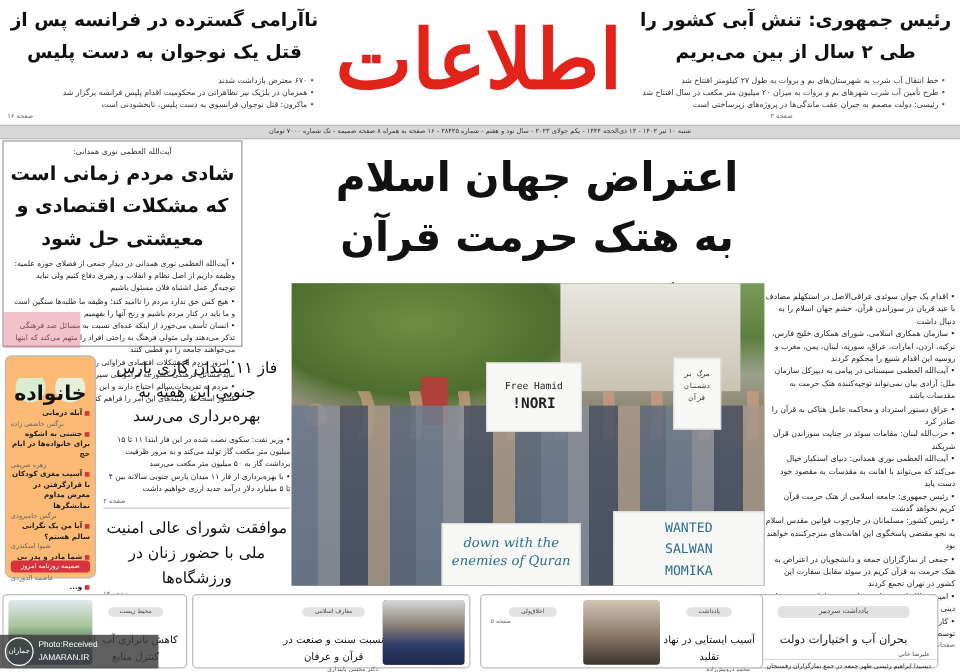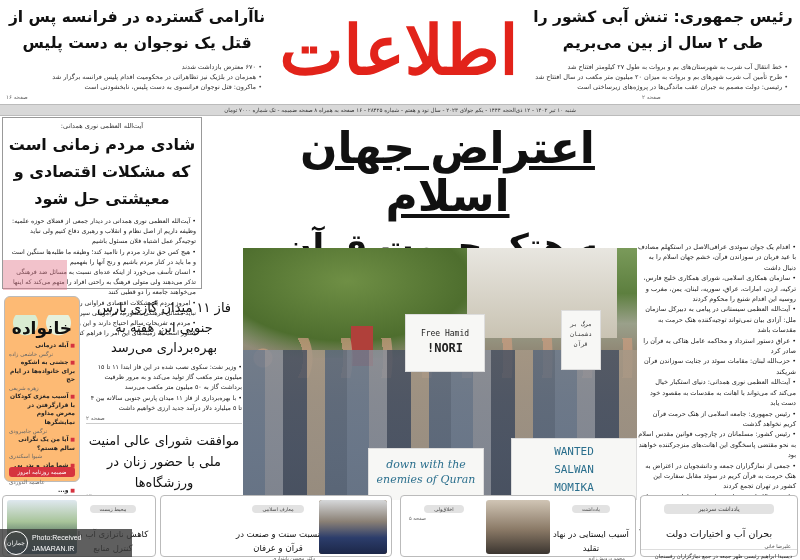--- a/index.html
+++ b/index.html
@@ -21,25 +21,25 @@
   .teaser-right { right: 6px; }
   .teaser-left { left: 6px; }
   .teaser-left .pageref { text-align: left; }
   .teaser-right .pageref { text-align: left; padding-left: 110px; }
 
   .dateline { top: 104px; left: 0; width: 800px; height: 12px; background: #d8d8d8; border-top: 1px solid #bbb; border-bottom: 1px solid #bbb;
               font-size: 5.5px; line-height: 11px; text-align: center; color: #333; white-space: nowrap; overflow: hidden; }
 
   
   .main-headline { top: 124px; left: 250px; width: 395px; text-align: center; font-family: "DejaVu Sans", sans-serif; font-weight: bold; color: #111; }
-  .main-headline .l1 { font-size: 44px; line-height: 48px; text-decoration: underline; }
+  .main-headline .l1 { font-size: 34px; line-height: 48px; }
   .main-headline .l2 { font-size: 34px; line-height: 52px; }
 
   
-  .photo { top: 248px; left: 243px; width: 394px; height: 252px; overflow: hidden;
+  .photo { top: 236px; left: 243px; width: 394px; height: 252px; overflow: hidden;
            background: linear-gradient(180deg, #7a9a5a 0%, #5d7f3f 18%, #9aa08a 30%, #8c7f6e 45%, #6d6a6a 60%, #545a66 80%, #3f4550 100%); }
   .photo .bldg { position: absolute; right: 20px; top: 0; width: 150px; height: 90px; background: linear-gradient(180deg, #e8e6e0, #c9c3b3); }
   .photo .tree { position: absolute; left: 0; top: 0; width: 260px; height: 110px; background: radial-gradient(ellipse at 40% 30%, #6f8f45 0%, #4e6e2e 55%, rgba(78,110,46,0) 75%); }
   .photo .crowd { position: absolute; left: 0; bottom: 0; width: 100%; height: 150px;
                   background: repeating-linear-gradient(90deg, #6d7b8e 0 22px, #8a8f99 22px 40px, #4a5363 40px 64px, #a69886 64px 82px, #5e6b7d 82px 104px); opacity: .85; }
   .photo .heads { position: absolute; left: 0; top: 90px; width: 100%; height: 40px;
                   background: repeating-radial-gradient(circle at 20px 20px, #c79c7f 0 9px, rgba(0,0,0,0) 10px 40px); opacity: .75; }
   .sign { position: absolute; background: #f7f7f5; color: #222; font-family: "DejaVu Sans Mono", monospace; text-align: center; border: 1px solid #ddd; }
   .sign-nori { left: 162px; top: 66px; width: 80px; height: 58px; font-size: 8px; padding-top: 12px; line-height: 14px; }
   .sign-nori b { font-size: 12px; display: block; }
@@ -85,21 +85,21 @@
 
   
   .bottom { top: 493px; left: 0; width: 800px; height: 67px; }
   .card { position: absolute; top: 2px; height: 62px; border: 1px solid #bbb; border-radius: 4px; background: #fff; text-align: center; }
   .card .tag { display: inline-block; margin-top: 3px; padding: 0 10px; height: 8px; line-height: 8px; font-size: 5px; background: #e2e2e2; border-radius: 4px; color: #444; }
   .card .title { font-size: 8.5px; font-weight: normal; line-height: 14px; color: #111; margin-top: 12px; }
   .card .author { font-size: 5px; color: #555; text-align: right; padding-right: 6px; }
   .card .pageref { font-size: 5px; color: #666; text-align: right; padding-right: 6px; }
   .card .thumb { position: absolute; top: 4px; height: 54px; border-radius: 3px; }
 
-  .editorial { left: 640px; width: 158px; }
+  .editorial { left: 624px; width: 158px; }
   .editorial .tag { width: 110px; font-size: 6px; height: 10px; line-height: 10px; }
   .editorial .title { font-size: 9.5px; }
   .editorial .byline { font-size: 5px; color: #444; text-align: right; padding-right: 6px; margin-top: 2px; border-bottom: 1px solid #ddd; }
   .editorial .snippet { font-size: 5.3px; line-height: 8px; text-align: right; padding: 2px 5px 0; color: #222; }
 
   .card-ethics { left: 400px; width: 236px; }
   .card-ethics .thumb { left: 85px; width: 64px; background: linear-gradient(180deg, #d0c5b5, #8a7966 55%, #3b3530); }
   .card-ethics .txt-r { position: absolute; right: 4px; top: 0; width: 80px; }
   .card-ethics .txt-l { position: absolute; left: 4px; top: 0; width: 78px; }
   .card-ethics .txt-l .pageref { text-align: left; padding-left: 4px; }

